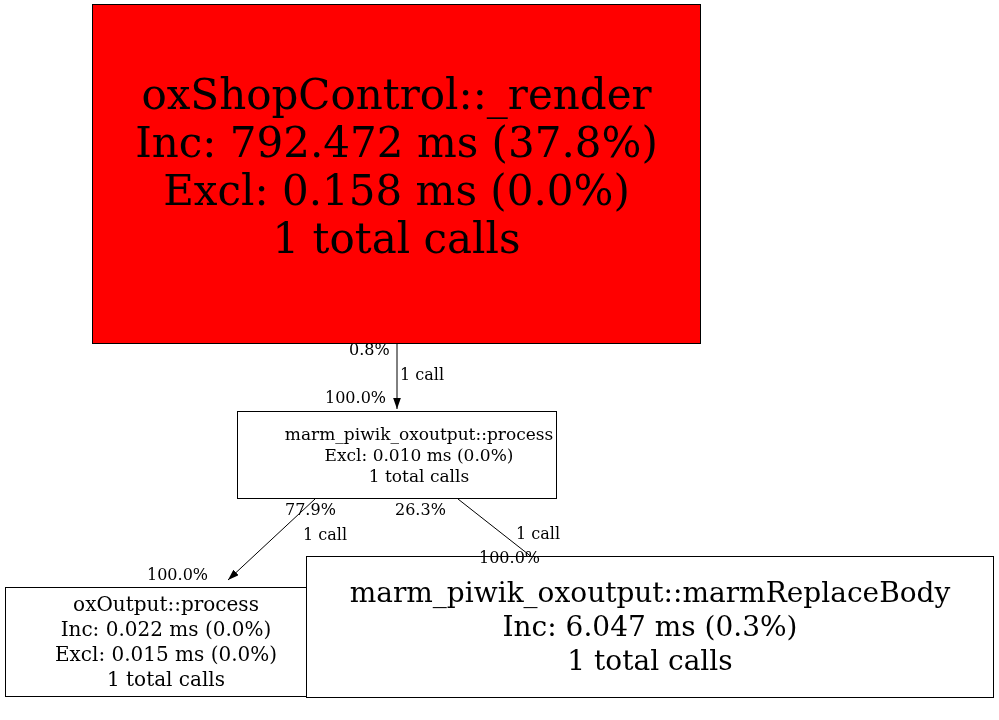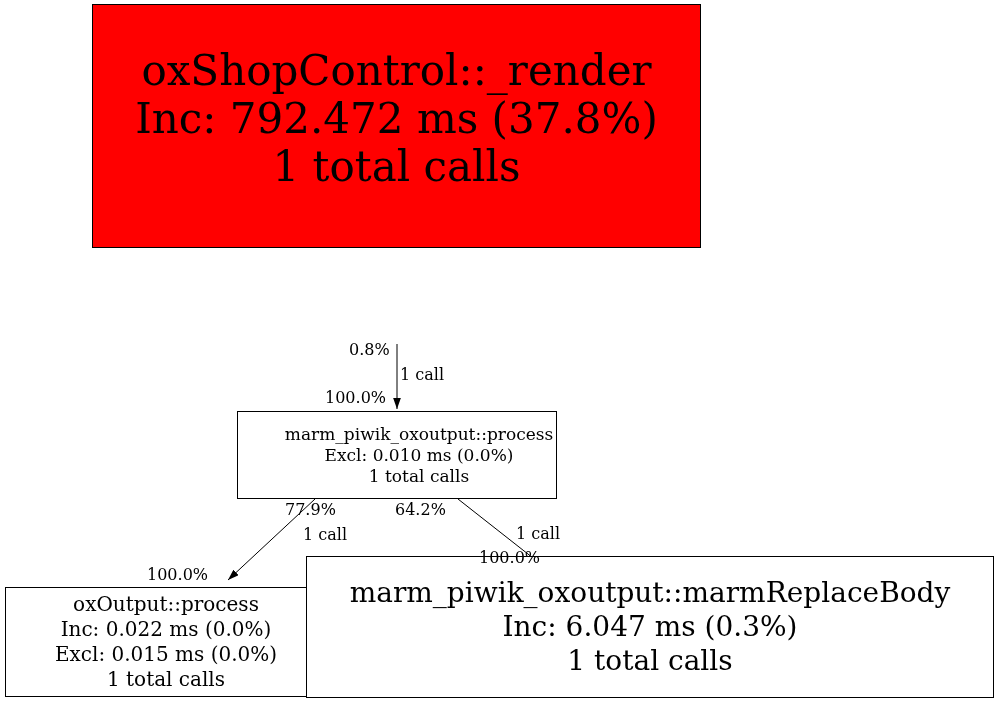--- a/index.html
+++ b/index.html
@@ -24,21 +24,21 @@
     background: #ffffff;
     display: flex;
     flex-direction: column;
     justify-content: center;
     align-items: center;
     text-align: center;
   }
   .node .txt { width: 100%; }
   .node .line { white-space: nowrap; }
 
-  .n-render  { left: 92px;  top: 4px;   width: 609px; height: 244px; font-size: 42px; line-height: 48px; }
+  .n-render  { left: 92px;  top: 4px;   width: 609px; height: 340px; font-size: 42px; line-height: 48px; }
   .n-render .txt { transform: translateY(-7px); }
   .n-process { left: 237px; top: 411px; width: 320px; height: 88px;  font-size: 17px; line-height: 21px; }
   .n-oxoutput{ left: 5px;   top: 587px; width: 322px; height: 110px; font-size: 20px; line-height: 25px; }
   .n-marm    { left: 306px; top: 556px; width: 688px; height: 142px; font-size: 28px; line-height: 34px; }
 
   .elabel {
     position: absolute;
     font-size: 16px;
     line-height: 17px;
     white-space: nowrap;
@@ -66,20 +66,21 @@
     </defs>
     <line x1="397" y1="344" x2="397" y2="409" stroke="#000000" stroke-width="1" marker-end="url(#arrow)"></line>
     <line x1="315" y1="499" x2="228" y2="580" stroke="#000000" stroke-width="1" marker-end="url(#arrow)"></line>
     <line x1="458" y1="499" x2="547" y2="569" stroke="#000000" stroke-width="1" marker-end="url(#arrow)"></line>
   </svg>
 
   <div class="node n-render" style="background: rgb(255, 0, 0);">
     <div class="txt">
       <div class="line">oxShopControl::_render</div>
       <div class="line">Inc: 792.472 ms (37.8%)</div>
+      <div class="line">Excl: 0.158 ms (0.0%)</div>
       <div class="line">1 total calls</div>
     </div>
   </div>
 
   <div class="node n-process" style="background: rgb(255, 255, 255); padding-left: 44px;">
     <div class="txt">
       <div class="line">marm_piwik_oxoutput::process</div>
       <div class="line">Excl: 0.010 ms (0.0%)</div>
       <div class="line">1 total calls</div>
     </div>
@@ -103,17 +104,17 @@
   </div>
 
   <div class="elabel l-e1-pct">0.8%</div>
   <div class="elabel l-e1-calls">1 call</div>
   <div class="elabel l-e1-head">100.0%</div>
 
   <div class="elabel l-e2-pct">77.9%</div>
   <div class="elabel l-e2-calls">1 call</div>
   <div class="elabel l-e2-head">100.0%</div>
 
-  <div class="elabel l-e3-pct">64.2%</div>
+  <div class="elabel l-e3-pct">26.3%</div>
   <div class="elabel l-e3-calls">1 call</div>
   <div class="elabel l-e3-head">100.0%</div>
 
 </div>
 
 </body></html>

